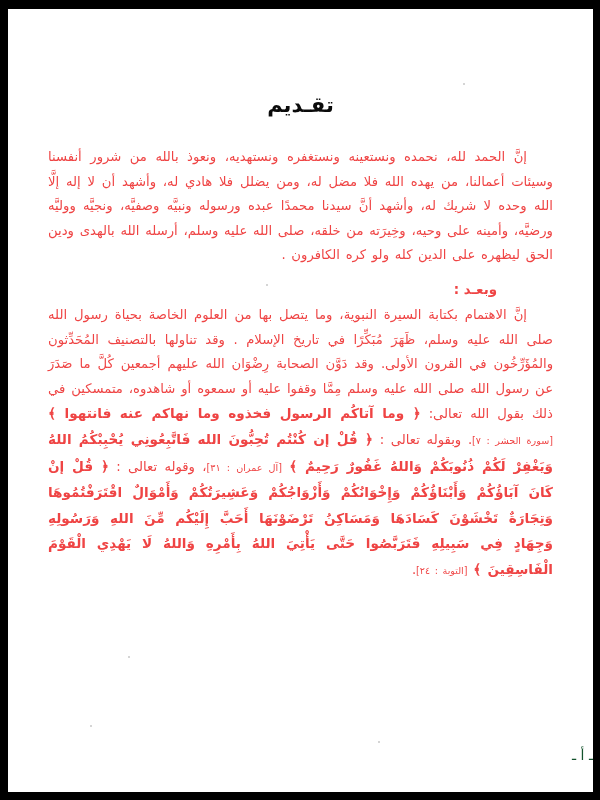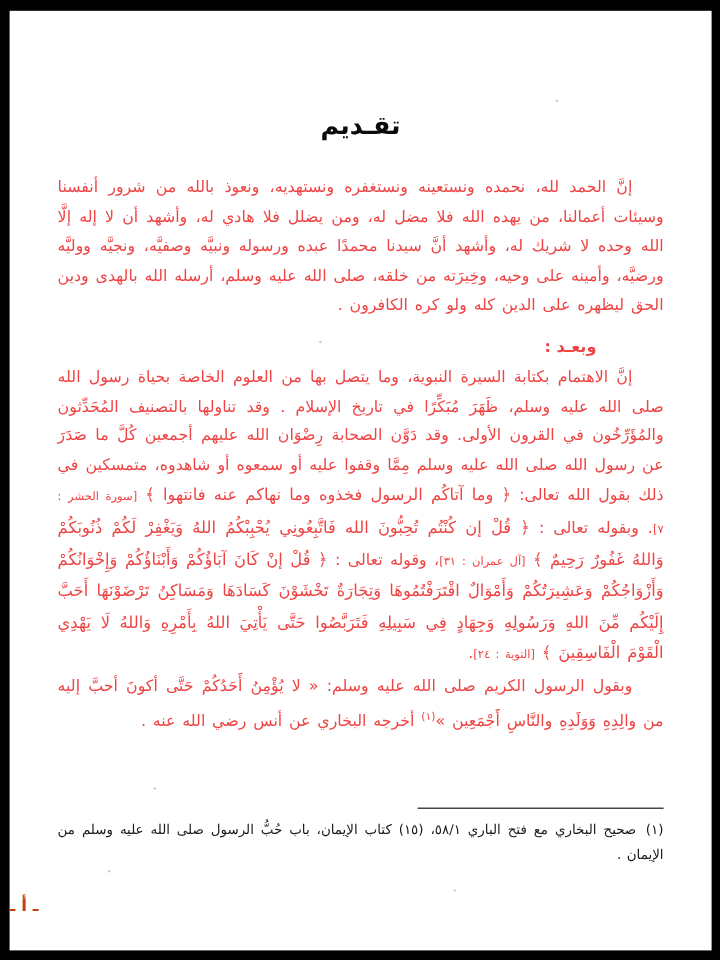--- a/index.html
+++ b/index.html
@@ -85,21 +85,21 @@
     line-height: 24px;
     margin: 10px 0 1px 0;
     text-align: right;
     padding-right: 56px;
     direction: rtl;
     letter-spacing: 0.4px;
   }
 
   
   .ayah {
-    font-weight: normal;
+    font-weight: bold;
     font-size: 13.6px;
     letter-spacing: 0px;
   }
   .ref {
     font-size: 9.6px;
     font-weight: normal;
     letter-spacing: 0px;
     margin-top: 37px;
   }
   .fnmark {
@@ -136,27 +136,26 @@
     margin: 0;
     word-spacing: 1px;
   }
   .footnote-num { margin-left: 8px; }
 
   
   .folio {
     position: absolute;
     left: 0; right: 0;
     top: 722px;
-    text-align: left;
+    text-align: right;
     font-family: "DejaVu Sans", sans-serif;
     font-size: 14px;
-    color: #c2410c;
+    color: #14532d;
     direction: rtl;
     letter-spacing: 2px;
-    font-weight: bold;
   }
 
   
   .speck {
     position: absolute;
     background: #9a9a9a;
     border-radius: 50%;
     opacity: .55;
   }
 </style>
@@ -170,28 +169,23 @@
       <div class="page-title">تقـديم</div>
 
       <div class="text-column">
 
         <p class="para">إنَّ الحمد لله، نحمده ونستعينه ونستغفره ونستهديه، ونعوذ بالله من شرور أنفسنا وسيئات أعمالنا، من يهده الله فلا مضل له، ومن يضلل فلا هادي له، وأشهد أن لا إله إلَّا الله وحده لا شريك له، وأشهد أنَّ سيدنا محمدًا عبده ورسوله ونبيَّه وصفيَّه، ونجيَّه ووليَّه ورضيَّه، وأمينه على وحيه، وخِيرَته من خلقه، صلى الله عليه وسلم، أرسله الله بالهدى ودين الحق ليظهره على الدين كله ولو كره الكافرون .</p>
 
         <div class="subhead">وبعـد :</div>
 
         <p class="para"><span>إنَّ الاهتمام بكتابة السيرة النبوية، وما يتصل بها من العلوم الخاصة بحياة رسول الله صلى الله عليه وسلم، ظَهَرَ مُبَكِّرًا في تاريخ الإسلام . وقد تناولها بالتصنيف المُحَدِّثون والمُؤَرِّخُون في القرون الأولى. وقد دَوَّن الصحابة رِضْوَان الله عليهم أجمعين كُلَّ ما صَدَرَ عن رسول الله صلى الله عليه وسلم مِمَّا وقفوا عليه أو سمعوه أو شاهدوه، متمسكين في ذلك بقول الله تعالى:</span> <span class="ayah">﴿ وما آتاكُم الرسول فخذوه وما نهاكم عنه فانتهوا ﴾</span> <span class="ref">[سورة الحشر : ٧]</span><span>. وبقوله تعالى :</span> <span class="ayah">﴿ قُلْ إن كُنْتُم تُحِبُّونَ الله فَاتَّبِعُونِي يُحْبِبْكُمُ اللهُ وَيَغْفِرْ لَكُمْ ذُنُوبَكُمْ وَاللهُ غَفُورٌ رَحِيمٌ ﴾</span> <span class="ref">[آل عمران : ٣١]</span><span>، وقوله تعالى :</span> <span class="ayah">﴿ قُلْ إنْ كَانَ آبَاؤُكُمْ وَأَبْنَاؤُكُمْ وَإِخْوَانُكُمْ وَأَزْوَاجُكُمْ وَعَشِيرَتُكُمْ وَأَمْوَالٌ اقْتَرَفْتُمُوهَا وَتِجَارَةٌ تَخْشَوْنَ كَسَادَهَا وَمَسَاكِنُ تَرْضَوْنَهَا أَحَبَّ إِلَيْكُم مِّنَ اللهِ وَرَسُولِهِ وَجِهَادٍ فِي سَبِيلِهِ فَتَرَبَّصُوا حَتَّى يَأْتِيَ اللهُ بِأَمْرِهِ وَاللهُ لَا يَهْدِي الْقَوْمَ الْفَاسِقِينَ ﴾</span> <span class="ref">[التوبة : ٢٤]</span><span>.</span></p>
 
-        <p class="para"><span>وبقول الرسول الكريم صلى الله عليه وسلم:</span> <span class="hadith">« لا يُؤْمِنُ أَحَدُكُمْ حَتَّى أكونَ أحبَّ إليه من والِدِهِ وَوَلَدِهِ والنَّاسِ أَجْمَعِين »</span><span class="fnmark">(١)</span> <span>أخرجه البخاري عن أنس رضي الله عنه .</span></p>
 
       </div>
 
-      <div class="footnote-area">
-        <div class="footnote-rule"></div>
-        <p class="footnote-text"><span class="footnote-num">(١)</span><span>صحيح البخاري مع فتح الباري ٥٨/١، (١٥) كتاب الإيمان، باب حُبُّ الرسول صلى الله عليه وسلم من الإيمان .</span></p>
-      </div>
 
       <div class="folio">ـ أ ـ</div>
 
       <div class="speck" style="top:58px;left:455px;width:2px;height:2px;"></div>
       <div class="speck" style="top:292px;left:310px;width:2px;height:2px;"></div>
       <div class="speck" style="top:259px;left:258px;width:2px;height:2px;"></div>
       <div class="speck" style="top:631px;left:120px;width:2px;height:2px;"></div>
       <div class="speck" style="top:700px;left:82px;width:2px;height:2px;"></div>
       <div class="speck" style="top:716px;left:370px;width:2px;height:2px;"></div>
 

